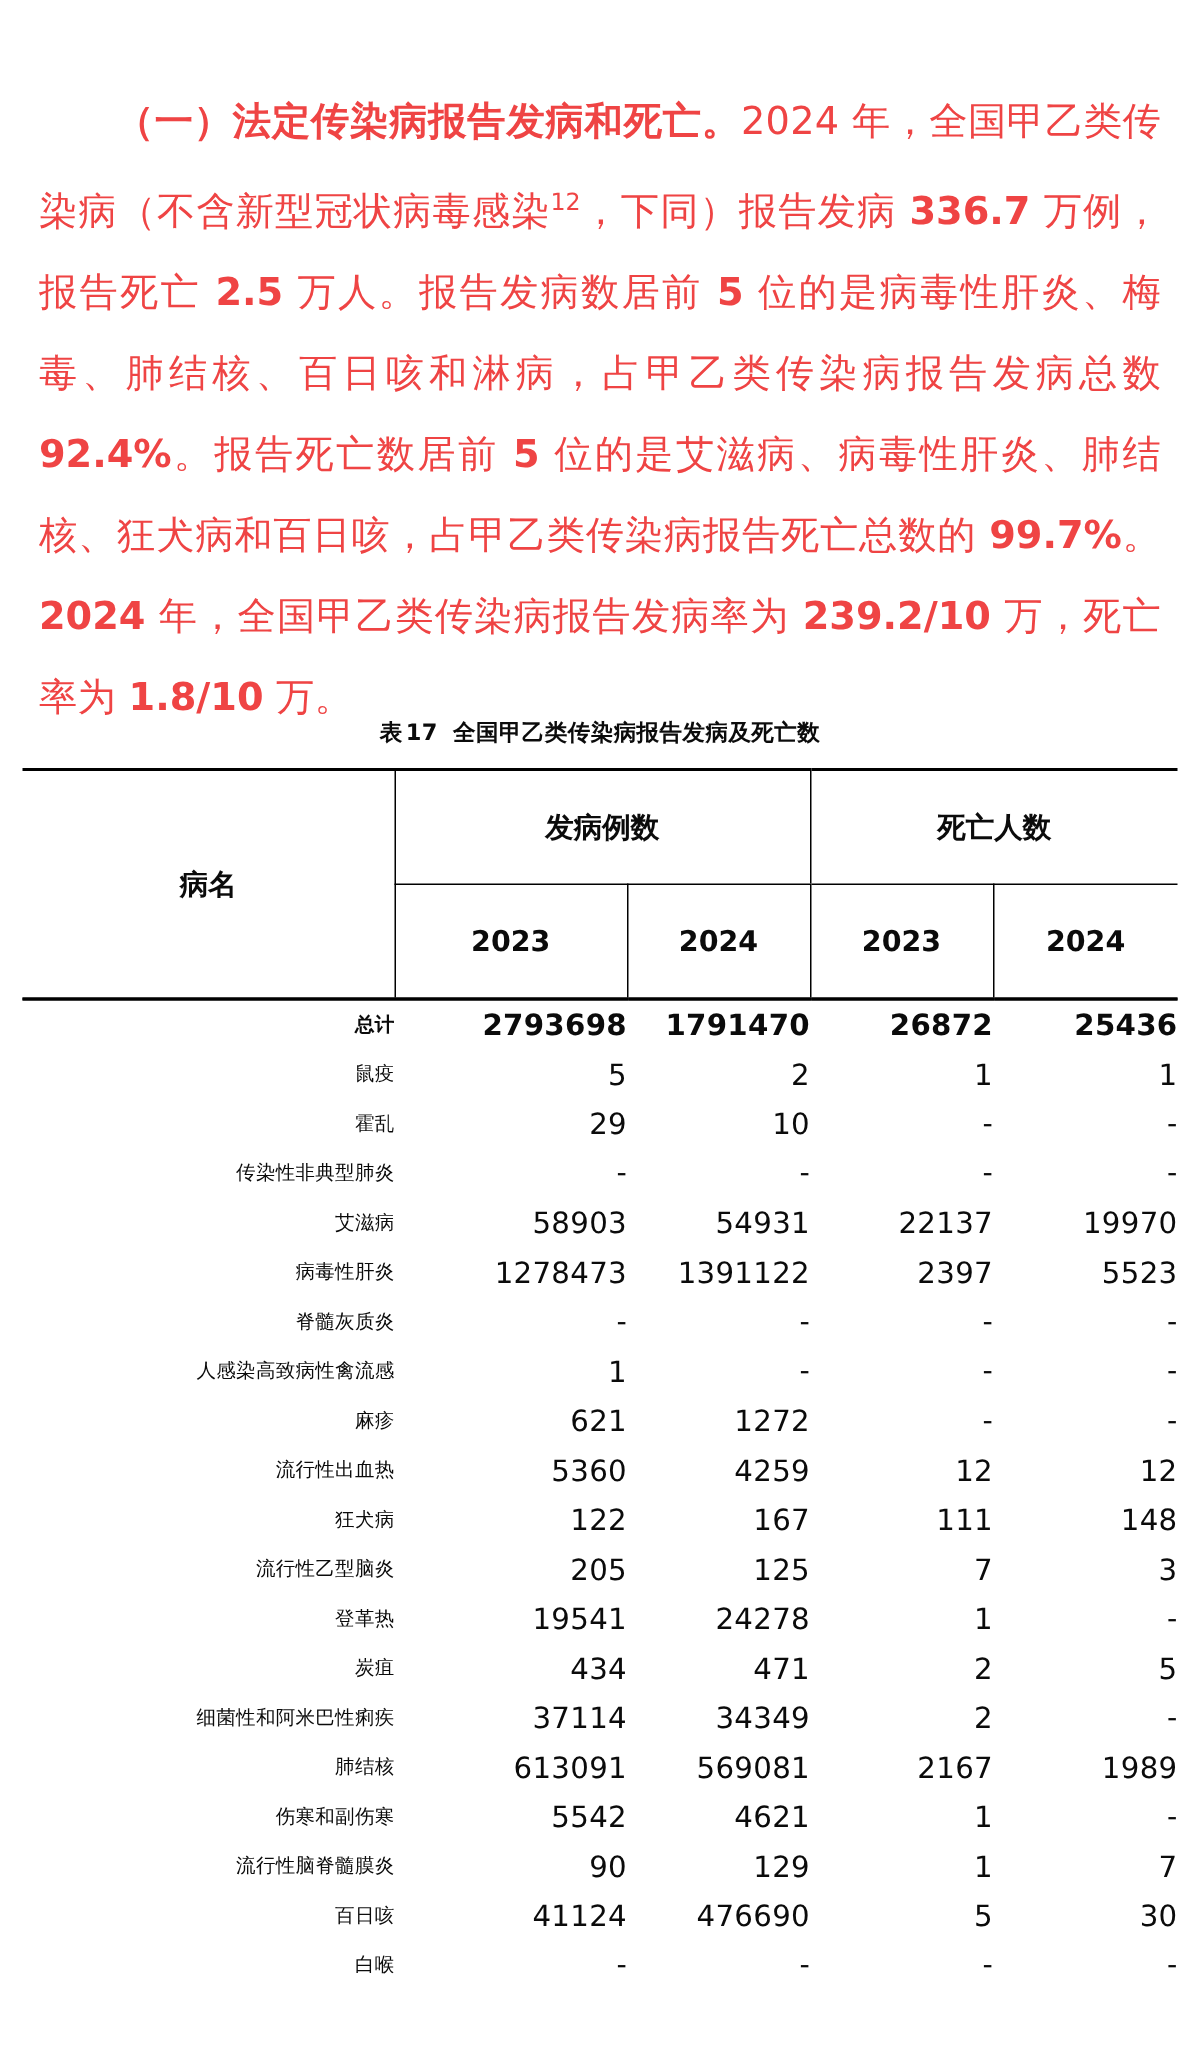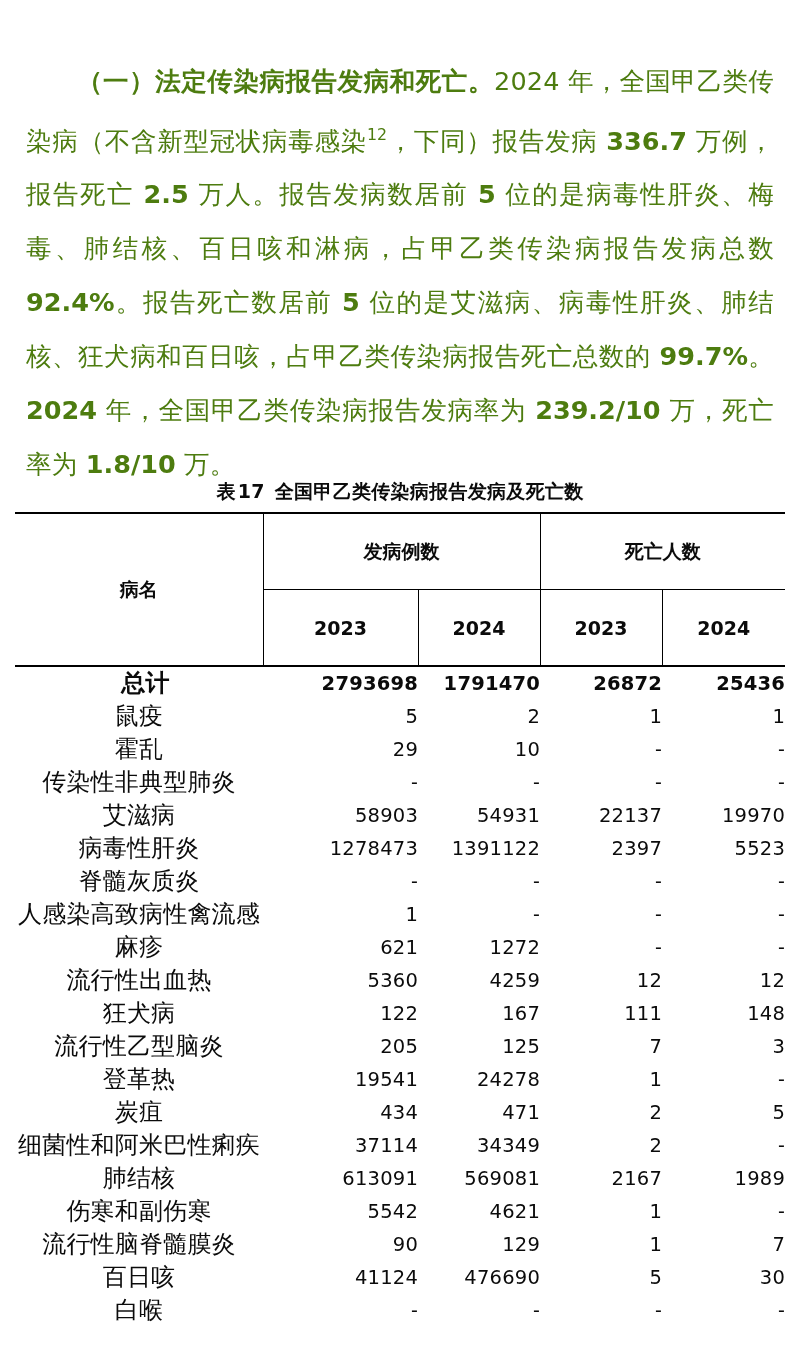--- a/index.html
+++ b/index.html
@@ -26,21 +26,21 @@
   .para {
     position: absolute;
     left: 26px;
     top: 28px;
     width: 748px;
     font-size: 25.5px;
     line-height: 54px;
     text-align: justify;
     text-justify: inter-character;
     letter-spacing: 0.2px;
-    color: #4d7c0f;
+    color: #ef4444;
   }
   .para .lead {
     font-weight: 700;
     letter-spacing: 0.5px;
   }
   .para .num {
     font-weight: 700;
     letter-spacing: 0px;
   }
   .para sup {
@@ -51,21 +51,21 @@
   }
   .indent2 { display: inline-block; width: 2em; }
 
   
   .table-caption {
     position: absolute;
     left: 0;
     top: 479px;
     width: 800px;
     text-align: center;
-    font-size: 19px;
+    font-size: 15px;
     font-weight: 700;
     letter-spacing: 0.3px;
     color: #0b0b0b;
   }
   .table-caption .capnum { margin: 0 10px 0 2px; }
 
   
   .tbl-wrap {
     position: absolute;
     left: 15px;
@@ -115,23 +115,23 @@
 
   table.stat tbody td {
     padding: 0;
     height: 33px;
     line-height: 33px;
     vertical-align: middle;
     white-space: nowrap;
     overflow: hidden;
   }
   td.name {
-    text-align: center;
+    text-align: right;
     padding-left: 33px;
-    font-size: 24px;
+    font-size: 13px;
     letter-spacing: 0.2px;
   }
   tr.total td.name {
     font-weight: 700;
     padding-left: 13px;
   }
   td.val {
     text-align: right;
     font-size: 19.5px;
     padding-right: 22px;

